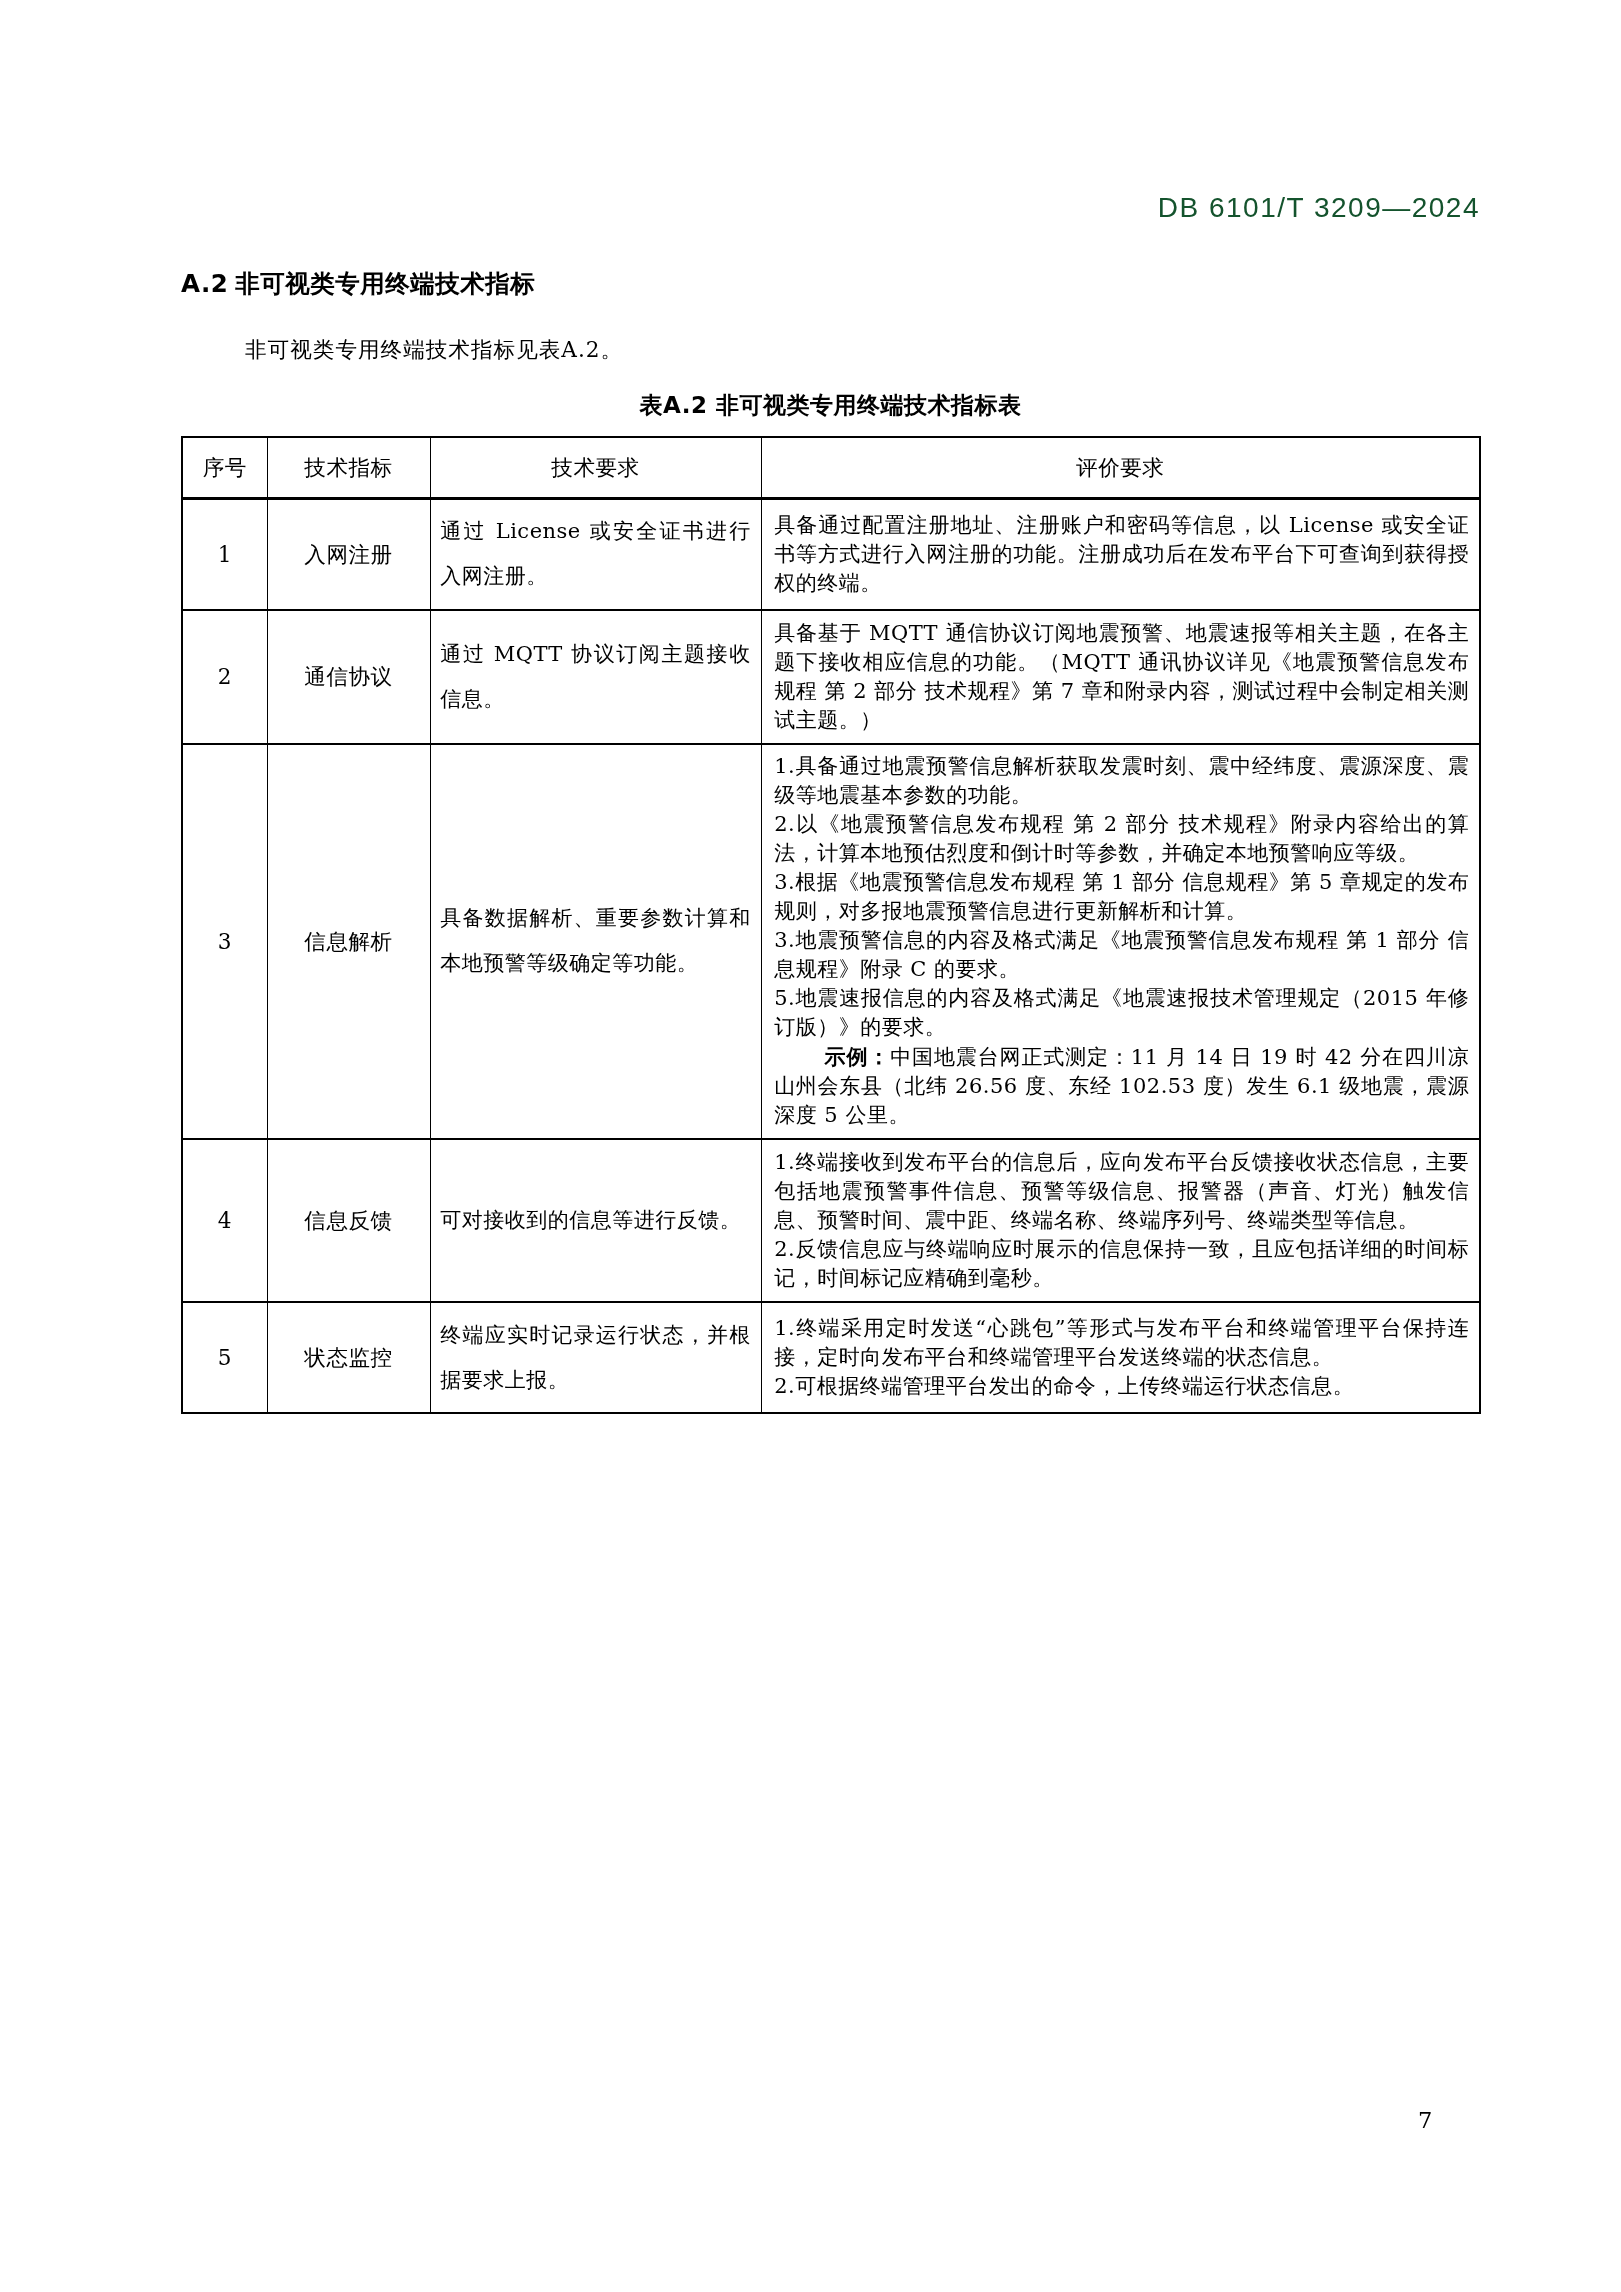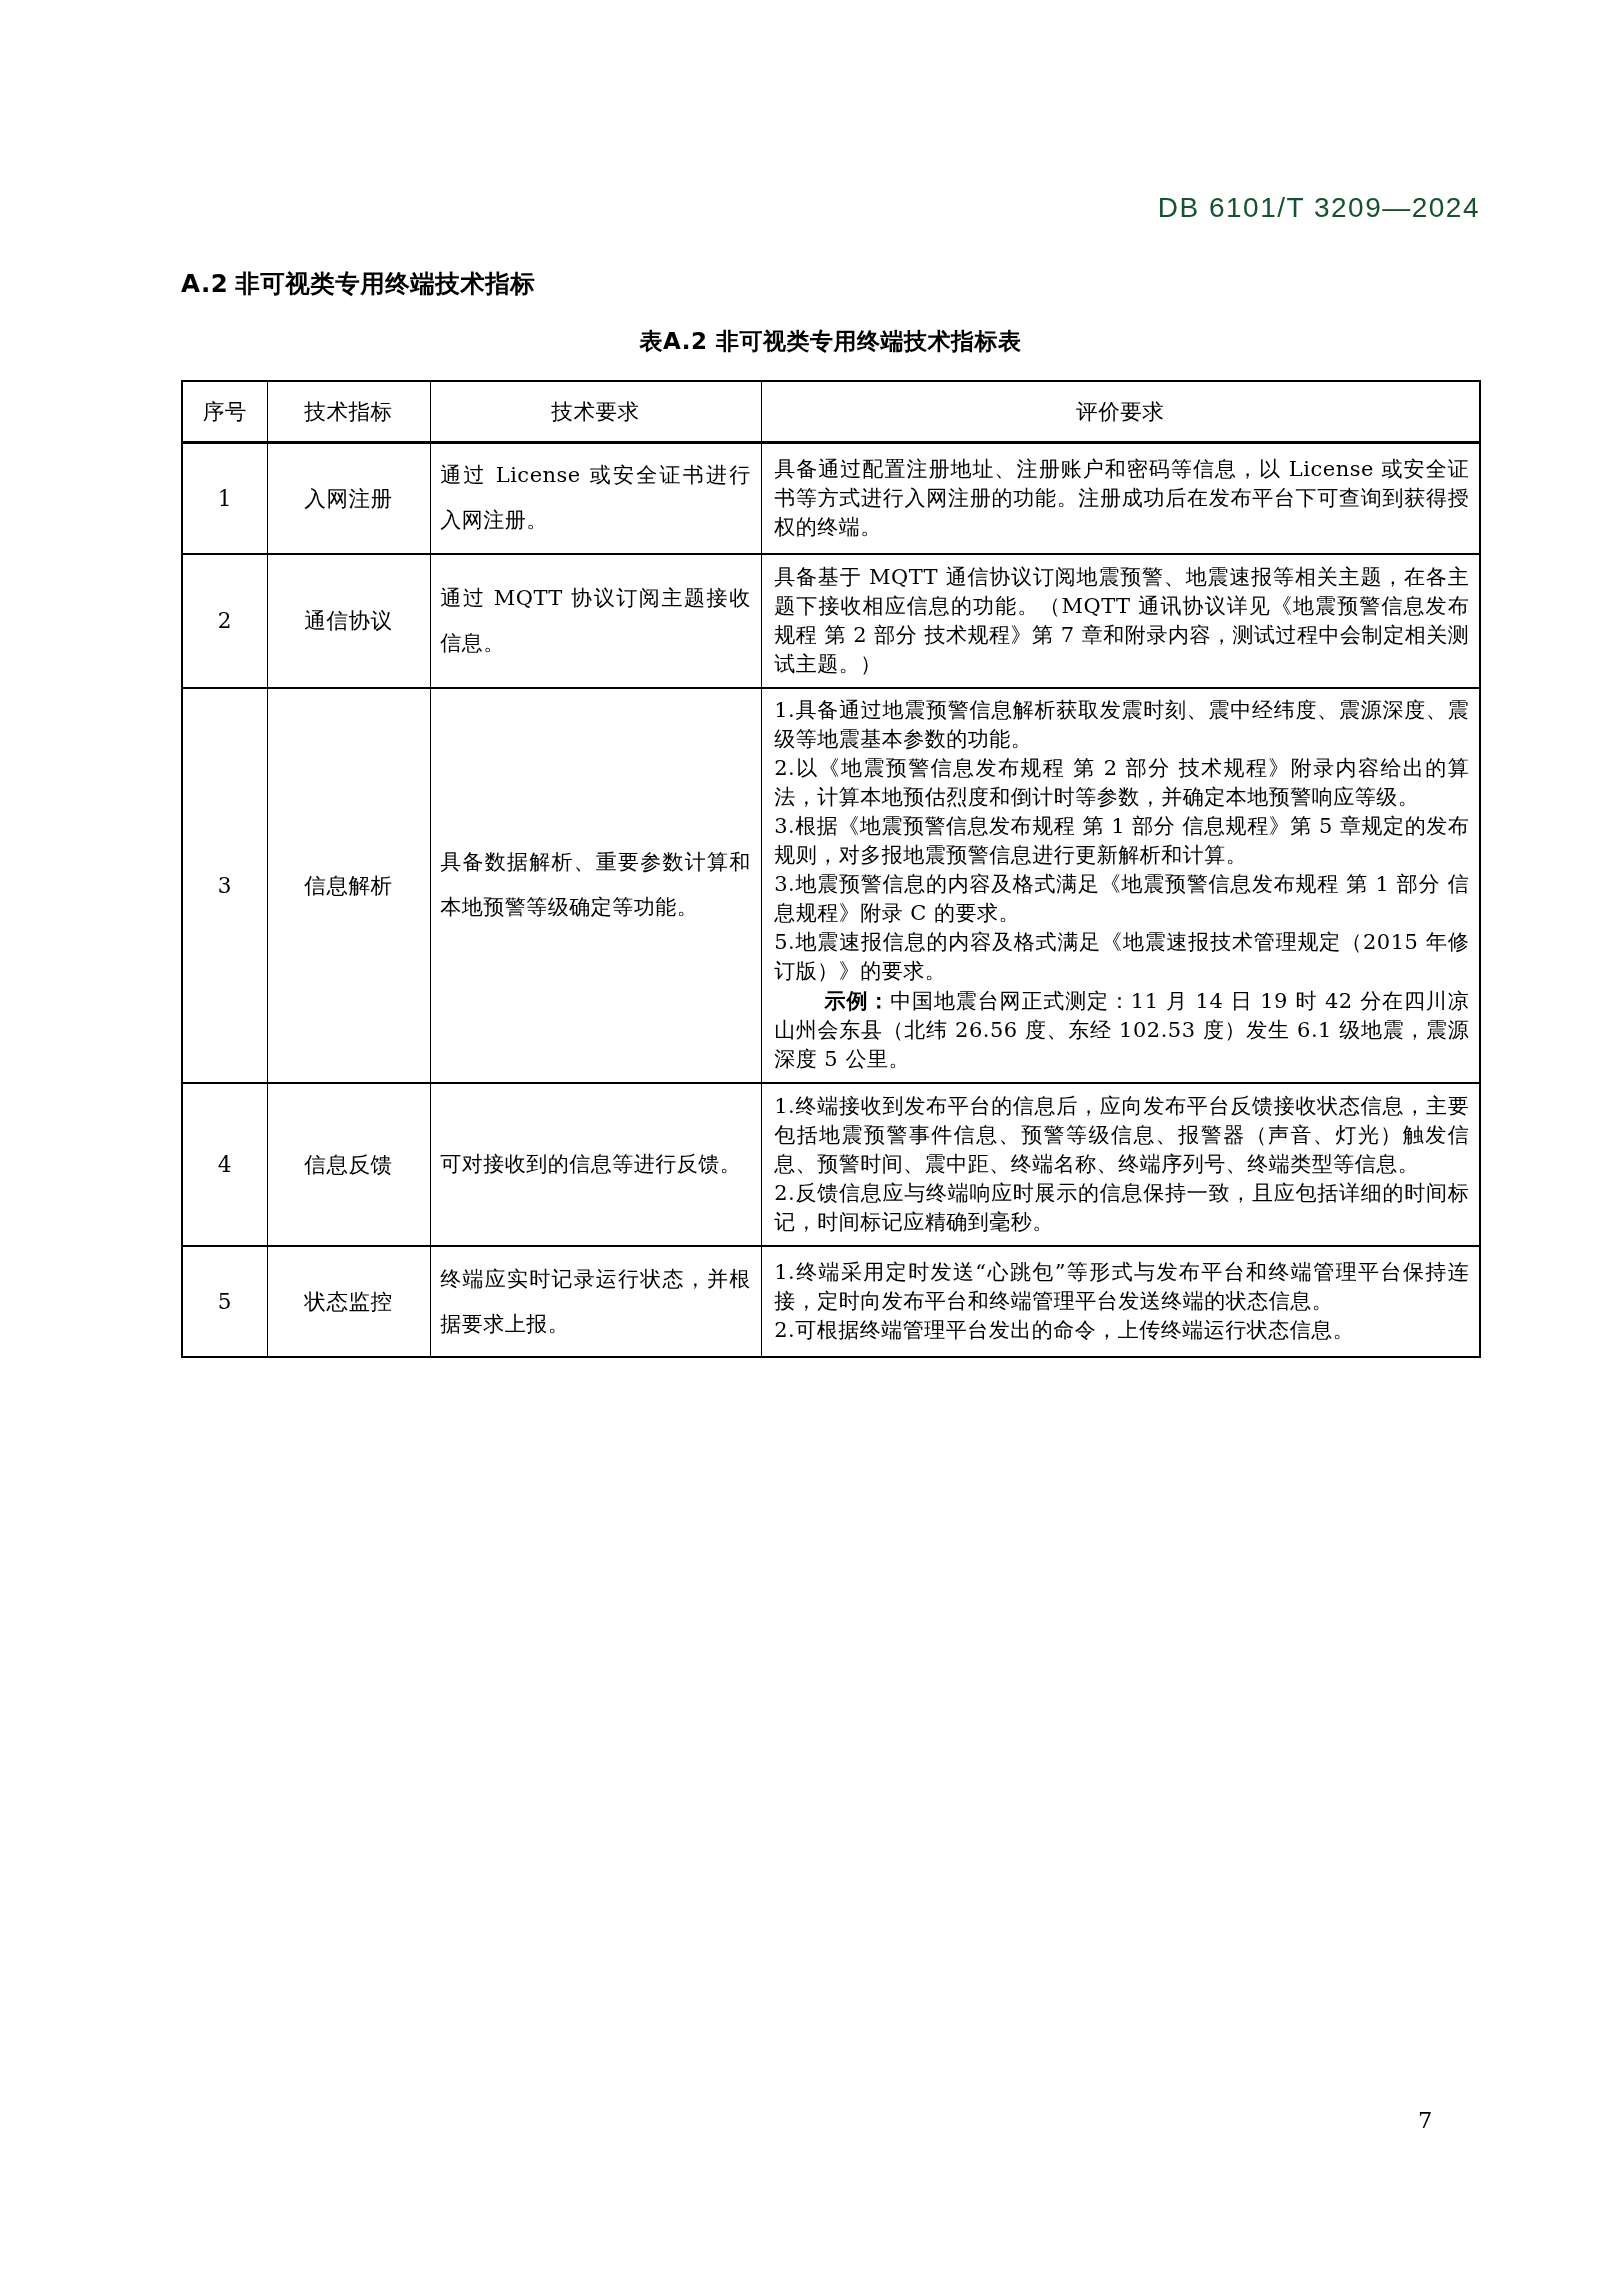--- a/index.html
+++ b/index.html
@@ -27,21 +27,21 @@
   .intro {
     margin:35px 0 0 0; padding-left:64px;
     font-size:21.6px; letter-spacing:1px;
   }
   .table-title {
     margin-top:25.5px; width:1299px; text-align:center;
     font-family:"DejaVu Sans","Liberation Sans",sans-serif;
     font-weight:bold; font-size:23px; letter-spacing:0.5px;
   }
   table.indicators {
-    margin-top:23px;
+    margin-top:15px;
     border-collapse:collapse; table-layout:fixed;
     width:1299px;
     border:2.9px solid #000;
     font-size:21px; letter-spacing:0.5px;
   }
   col.c-no   { width:85px; }
   col.c-ind  { width:163px; }
   col.c-req  { width:331px; }
   col.c-eval { width:719px; }
   table.indicators th {
@@ -72,20 +72,21 @@
 
   <div class="doc-header">DB 6101/T 3209—2024</div>
 
   <div class="content">
 
     <div class="section-heading">
       <span class="sec-no">A.2</span>
       <span>非可视类专用终端技术指标</span>
     </div>
 
+    <p class="intro">非可视类专用终端技术指标见表A.2。</p>
 
     <div class="table-title">表A.2 非可视类专用终端技术指标表</div>
 
     <table class="indicators">
       <colgroup>
         <col class="c-no">
           <col class="c-ind">
           <col class="c-req">
           <col class="c-eval">
       </colgroup>

